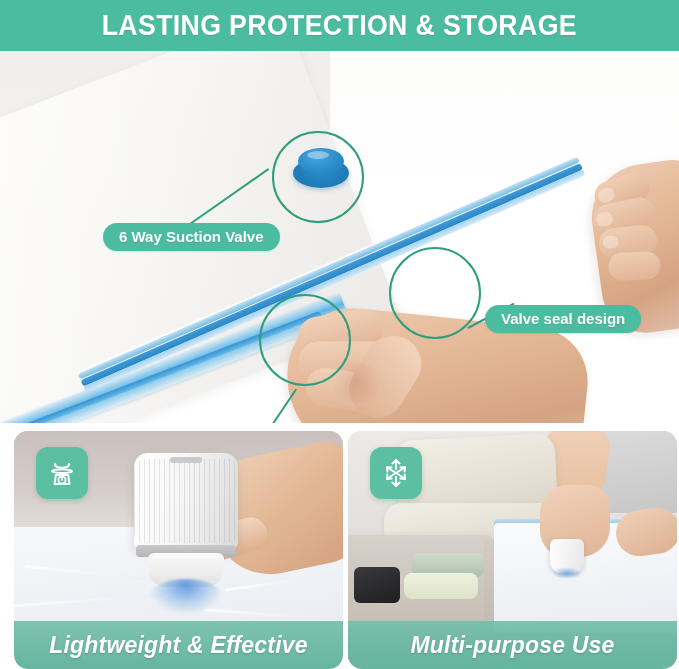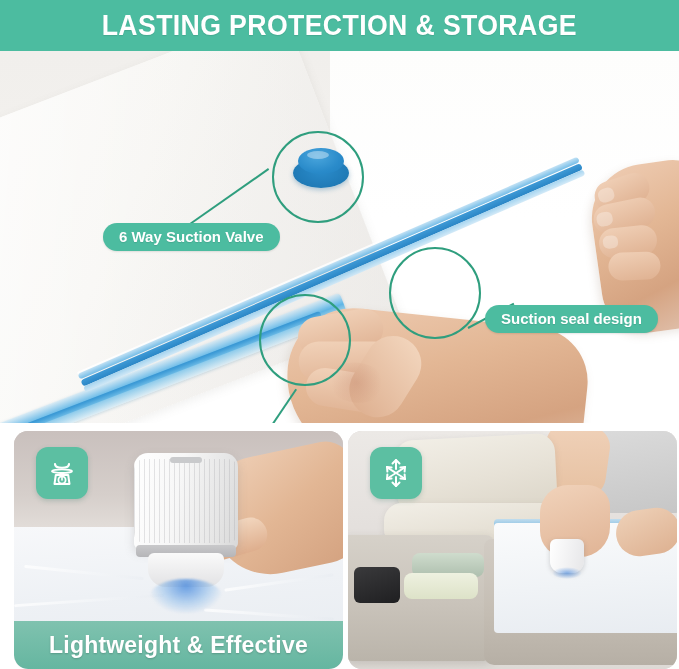--- a/index.html
+++ b/index.html
@@ -336,21 +336,21 @@
   
   .caption{
     position:absolute;left:0;bottom:0;width:329px;height:48px;
     background:linear-gradient(180deg,rgba(118,190,169,.92) 0%,rgba(96,180,157,.96) 100%);
     border-radius:0 0 14px 14px;
     display:flex;align-items:center;justify-content:center;
   }
   .caption-text{
     color:#ffffff;font-size:23px;font-weight:bold;
     text-shadow:0 1px 2px rgba(0,0,0,.18);
-    white-space:nowrap;letter-spacing:.2px;
+    white-space:nowrap;letter-spacing:.2px;font-style:italic;
   }
 </style>
 </head>
 <body>
 
 <div class="page">
 
   <div class="header">
     <div class="header-title">LASTING PROTECTION &amp; STORAGE</div>
   </div>
@@ -402,21 +402,21 @@
 
     <div class="hl-circle hl-valve"></div>
     <div class="hl-circle hl-zip"></div>
     <div class="hl-circle hl-seal"></div>
 
     <div class="conn" style="left:190px;top:172px;width:96px;transform:rotate(-35deg);"></div>
     <div class="conn" style="left:468px;top:276px;width:52px;transform:rotate(-28deg);"></div>
     <div class="conn" style="left:266px;top:382px;width:54px;transform:rotate(-56deg);"></div>
 
     <div class="pill pill-valve">6 Way Suction Valve</div>
-    <div class="pill pill-zipper">Suction seal design</div>
+    <div class="pill pill-zipper">Valve seal design</div>
 
   </div>
 
   <div class="panels">
 
     <div class="panel panel-left">
       <div class="pl-wall"></div>
       <div class="pl-sheet"></div>
       <div class="pl-wrinkle" style="left:10px;top:140px;width:120px;transform:rotate(6deg);"></div>
       <div class="pl-wrinkle" style="left:0px;top:168px;width:150px;transform:rotate(-4deg);"></div>
@@ -484,15 +484,18 @@
               <path d="M8 11 L8.4 15.6"></path>
             <path d="M26 11 C21 15, 13 19, 8 23"></path>
             <path d="M8 23 L12.6 22.6"></path>
               <path d="M8 23 L8.4 18.4"></path>
             <path d="M26 11 L21.4 11.4"></path>
               <path d="M26 11 L25.6 15.6"></path>
           </g>
         </svg>
       </div>
 
+      <div class="caption">
+        <span class="caption-text">Multi-purpose Use</span>
+      </div>
     </div>
   </div>
 </div>
 
 </body></html>

